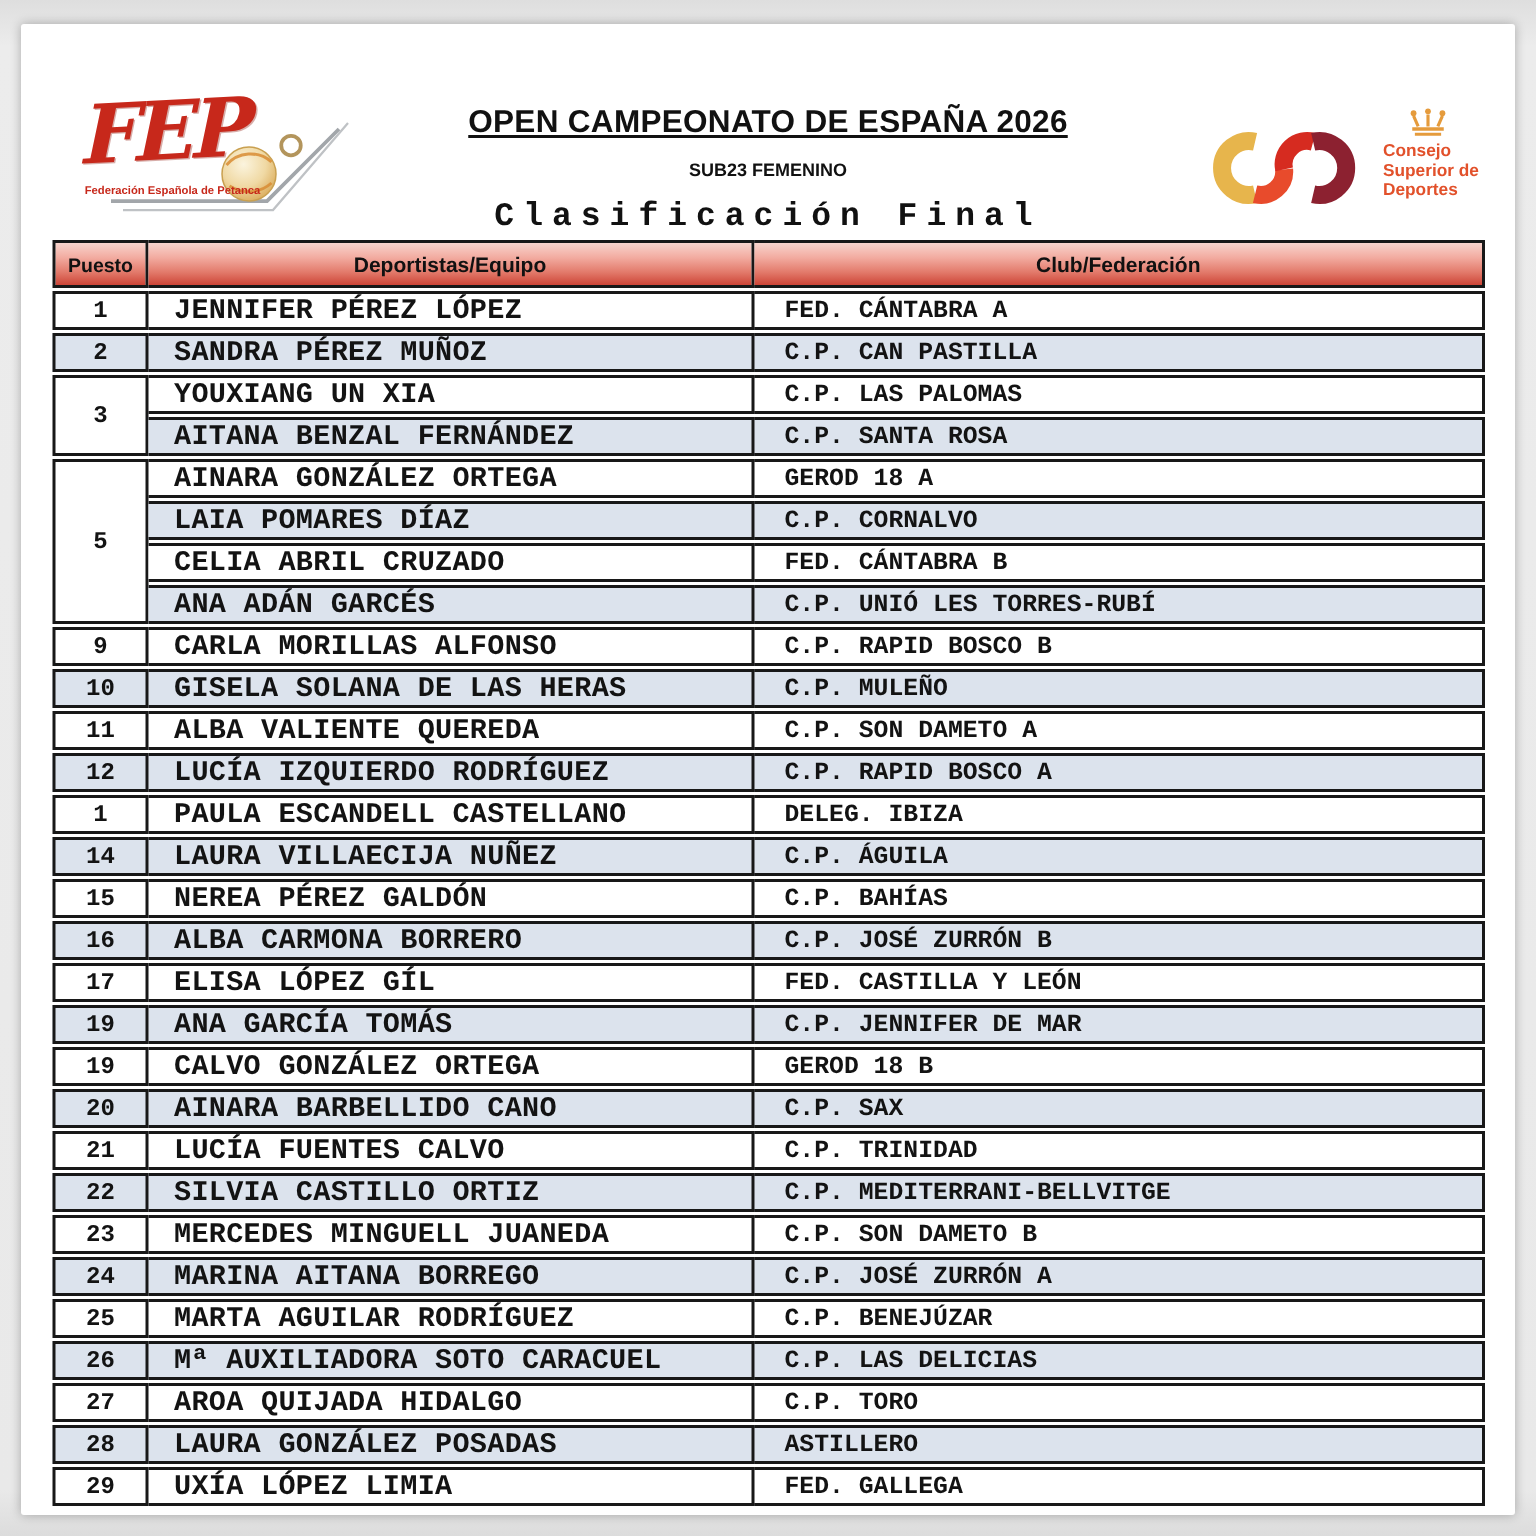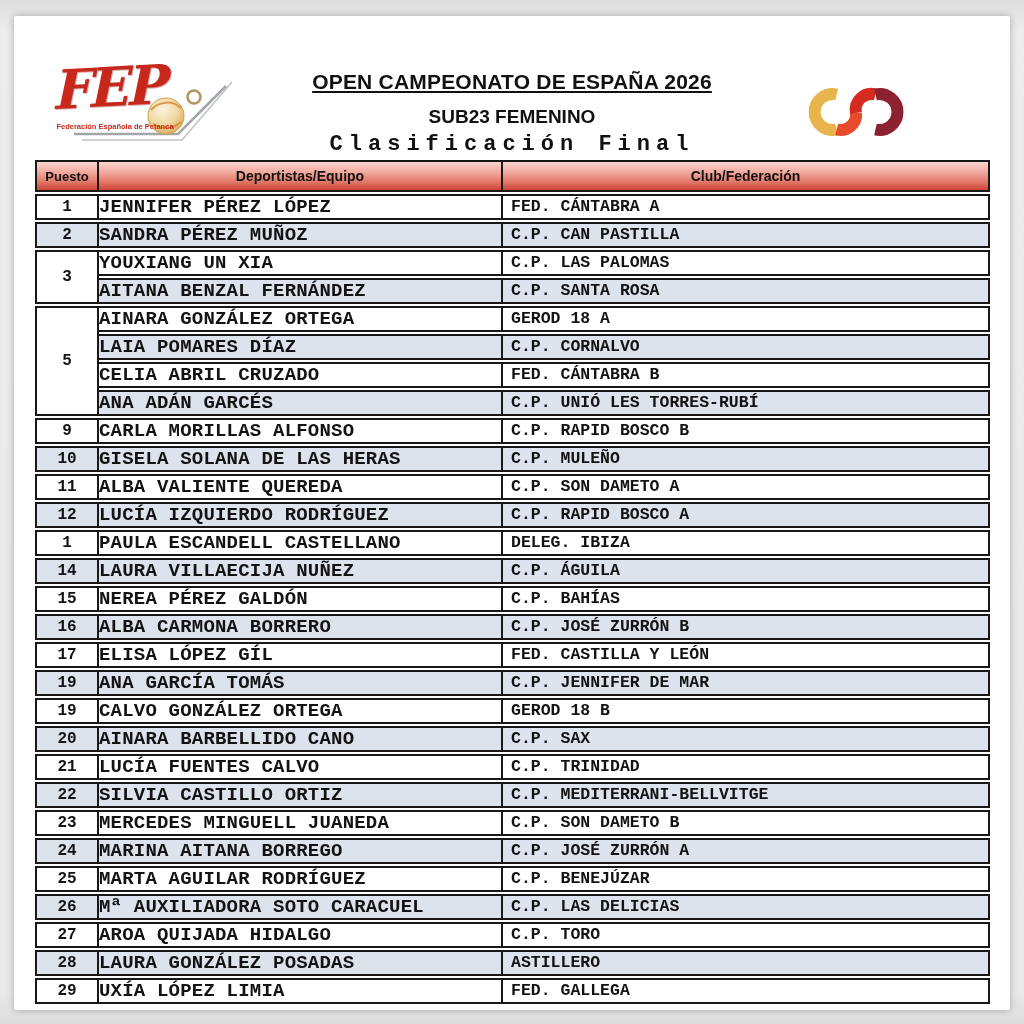--- a/index.html
+++ b/index.html
@@ -15,21 +15,21 @@
     left: 14px; top: 16px;
     width: 996px; height: 994px;
     background: #ffffff;
     box-shadow: 0 0 7px rgba(0,0,0,0.28);
     border-radius: 2px;
   }
 
   
   .titles { position: absolute; left: 0; right: 0; top: 0; text-align: center; color: #111; }
   .title1 { position: absolute; left: 0; right: 0; top: 54px; font-size: 21px; font-weight: bold; letter-spacing: 0.2px; text-decoration: underline; }
-  .title2 { position: absolute; left: 0; right: 0; top: 90px; font-size: 19px; font-weight: bold; }
+  .title2 { position: absolute; left: 0; right: 0; top: 90px; font-size: 12px; font-weight: bold; }
   .subtitle {
     position: absolute; left: 0; right: 0; top: 116px;
     font-family: "Liberation Mono", "DejaVu Sans Mono", monospace;
     font-weight: bold; font-size: 22px; letter-spacing: 6px;
   }
 
   
   .fep-logo { position: absolute; left: 36px; top: 46px; width: 250px; height: 100px; }
   .fep-text {
     position: absolute; left: 6px; top: 0;
@@ -91,22 +91,22 @@
     height: 22px; line-height: 22px;
     vertical-align: middle;
     font-family: "Liberation Mono", "DejaVu Sans Mono", monospace;
     font-weight: bold; color: #131313;
   }
   tr.plain { background: #ffffff; }
   tr.alt   { background: #dce3ed; }
   td.group { background: #ffffff; }
 
   td.puesto { font-size: 16px; text-align: center; }
-  td.name   { font-size: 19px; letter-spacing: 0.2px; }
-  td.club   { font-size: 16.5px; padding-left: 8px; margin-top: 28px; }
+  td.name   { font-size: 19px; padding-left: 17px; letter-spacing: 0.2px; }
+  td.club   { font-size: 16.5px; padding-left: 20px; margin-top: 28px; }
 </style>
 </head>
 <body>
 
 <div class="page">
 
   <div class="fep-logo">
     <div class="fep-text">FEP</div>
     <svg class="fep-art" width="200" height="84" viewBox="0 0 200 84">
       <defs>
@@ -134,20 +134,33 @@
 
   <div class="csd-logo">
     <svg class="csd-mark" width="118" height="60" viewBox="0 0 128 64">
       <g fill="none" stroke-width="13" stroke-linecap="butt">
         <path d="M42 13 A19.5 19.5 0 1 0 42 51" stroke="#e7b54c"></path>
         <path d="M42 51 A17 17 0 0 0 63 33" stroke="#e84b2c"></path>
         <path d="M63 33 A17 17 0 0 1 84 13" stroke="#d62b20"></path>
         <path d="M84 13 A19.5 19.5 0 1 1 84 51" stroke="#8c2130"></path>
       </g>
     </svg>
+    <div class="csd-right">
+      <svg class="crown" width="32" height="21" viewBox="0 0 36 24">
+        <g stroke="#e59b3c" fill="#e59b3c">
+          <circle cx="7" cy="4" r="2.2" stroke="none"></circle>
+          <circle cx="18" cy="2.5" r="2.2" stroke="none"></circle>
+          <circle cx="29" cy="4" r="2.2" stroke="none"></circle>
+          <path d="M7 6 L10.5 14 M18 5 L18 14 M29 6 L25.5 14" stroke-width="2.4" fill="none"></path>
+          <path d="M6 16 H30" stroke-width="2.6" fill="none"></path>
+          <path d="M8 20 H28" stroke-width="2.2" fill="none"></path>
+        </g>
+      </svg>
+      <div class="csd-caption">Consejo Superior de Deportes</div>
+    </div>
   </div>
 
   <table class="results">
     <colgroup>
       <col class="c-puesto">
         <col class="c-name">
         <col class="c-club">
     </colgroup>
     <thead>
       <tr>

